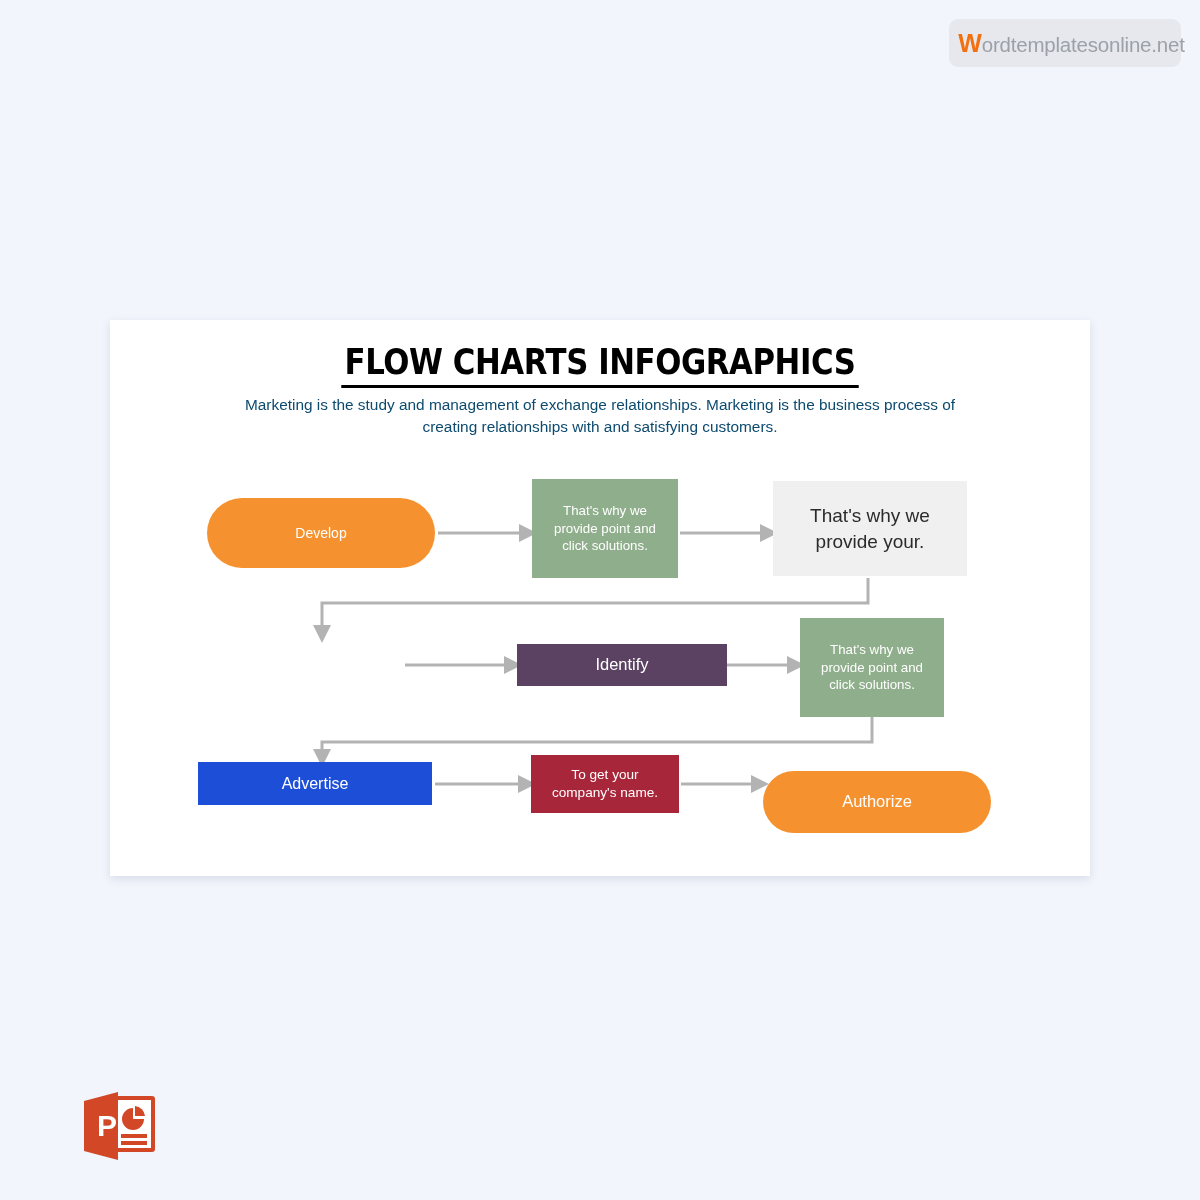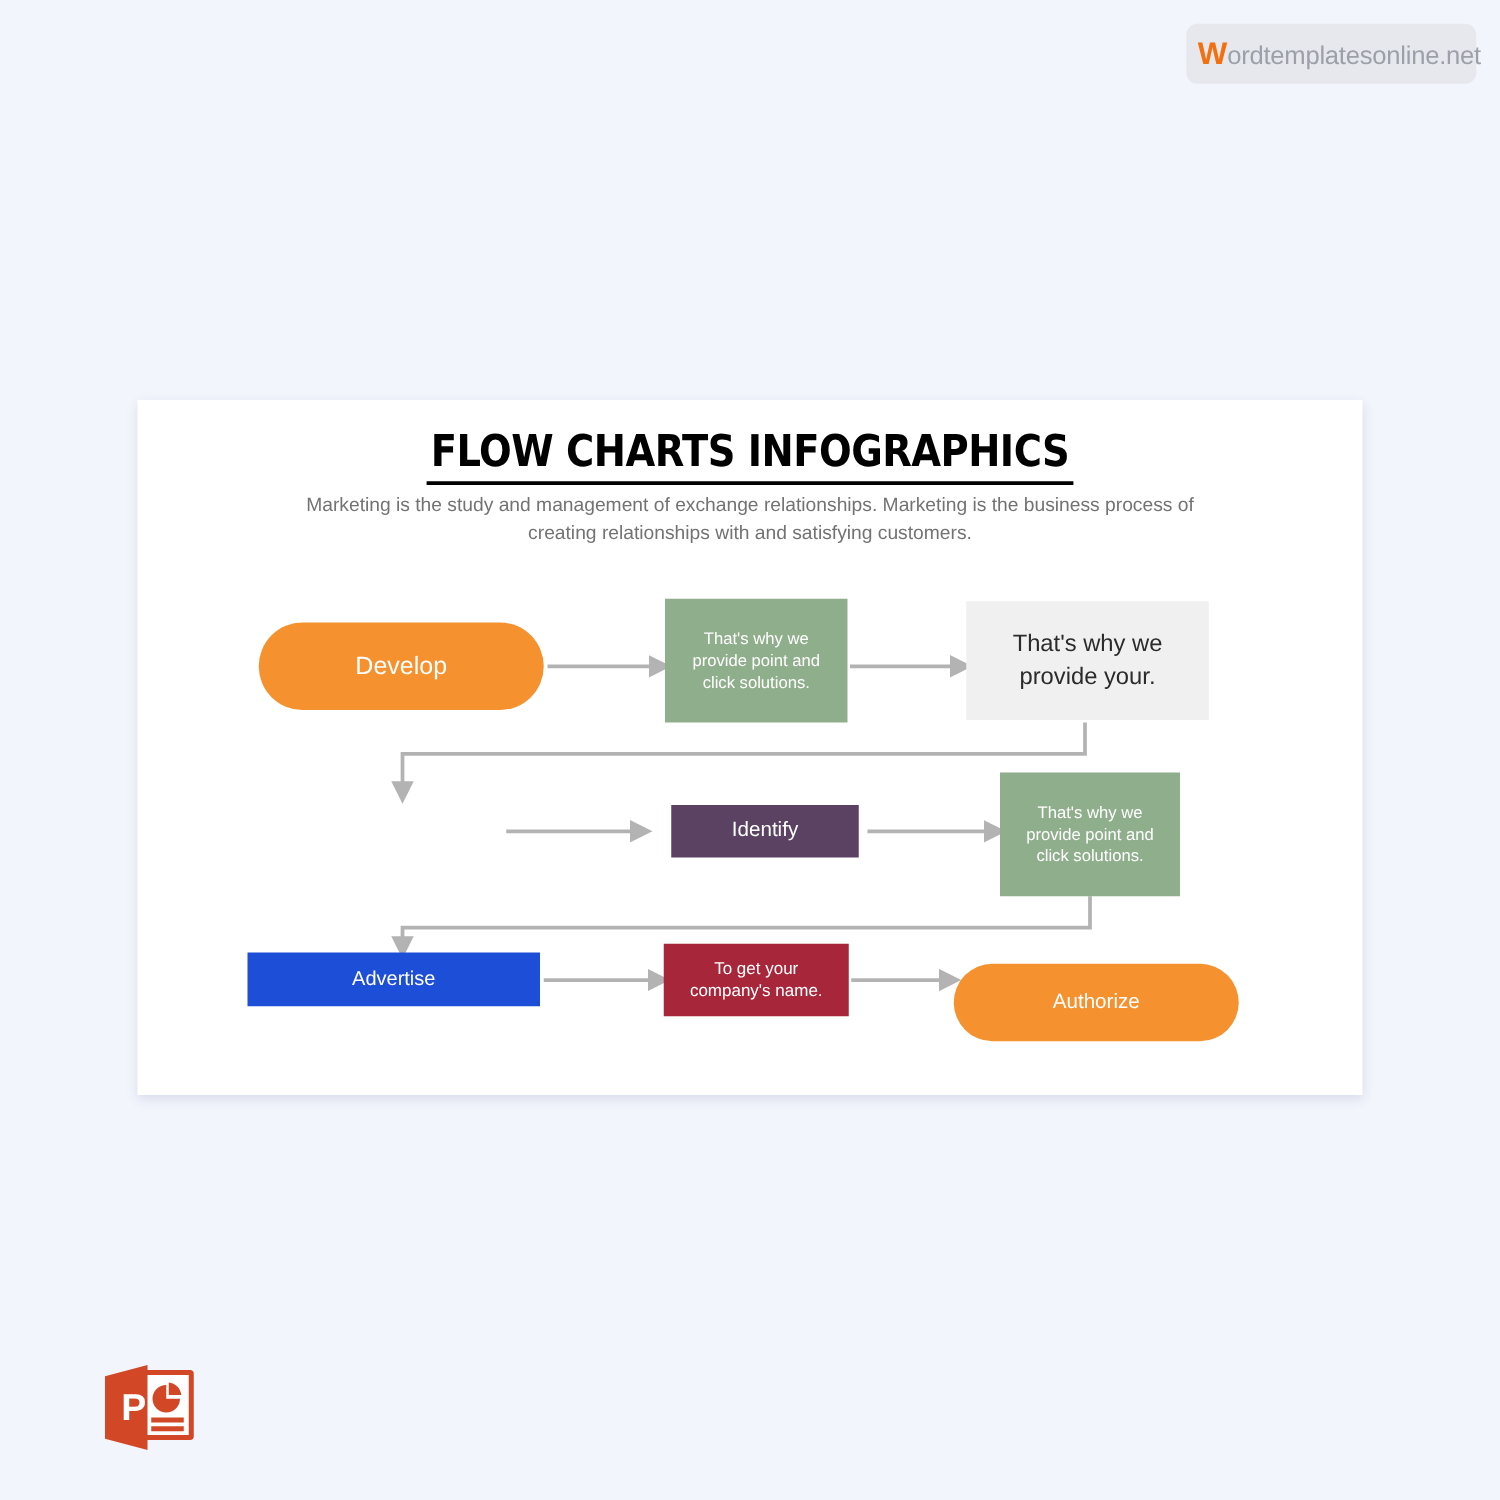--- a/index.html
+++ b/index.html
@@ -73,21 +73,21 @@
   }
 
   #slide-subtitle {
     position: absolute;
     left: 112px;
     top: 74px;
     width: 756px;
     text-align: center;
     font-size: 15.4px;
     line-height: 1.45;
-    color: #737373;
+    color: #0c4a6e;
   }
 
   
   #flow-canvas {
     position: absolute;
     left: 0;
     top: 0;
     width: 980px;
     height: 556px;
   }
@@ -107,27 +107,27 @@
     justify-content: flex-start;
     text-align: center;
     box-sizing: border-box;
     color: #ffffff;
     line-height: 1.33;
   }
   .node.pill { border-radius: 200px; }
   .node .node-label { display: block; width: 100%; padding: 0 8px; box-sizing: border-box; }
 
   
-  #node-develop   { left: 97px;  top: 178px; width: 228px; height: 70px;  background: #f5922f; font-size: 20px; }
+  #node-develop   { left: 97px;  top: 178px; width: 228px; height: 70px;  background: #f5922f; font-size: 14px; }
   #node-green-1   { left: 422px; top: 159px; width: 146px; height: 99px;  background: #8fae8b; font-size: 13.3px; }
   #node-gray-1    { left: 663px; top: 161px; width: 194px; height: 95px;  background: #f0f0f0; color: #2b2b2b; font-size: 19px; }
 
   
   #node-analyze   { left: 132px; top: 318px; width: 160px; height: 56px;  background: #4a7c3a; font-size: 16.5px; }
-  #node-identify  { left: 407px; top: 324px; width: 150px; height: 42px;  background: #5b4263; font-size: 16.5px; margin-left: 20px; }
+  #node-identify  { left: 407px; top: 324px; width: 210px; height: 42px;  background: #5b4263; font-size: 16.5px; }
   #node-green-2   { left: 690px; top: 298px; width: 144px; height: 99px;  background: #8fae8b; font-size: 13.3px; }
 
   
   #node-advertise { left: 88px;  top: 442px; width: 234px; height: 43px;  background: #1d4ed8; font-size: 16px; }
   #node-redbox    { left: 421px; top: 435px; width: 148px; height: 58px;  background: #a82639; font-size: 13.6px; }
   #node-authorize { left: 653px; top: 435px; width: 228px; height: 62px;  background: #f5922f; font-size: 16.5px; margin-top: 16px; }
 
   
   #ppt-logo {
     position: absolute;

